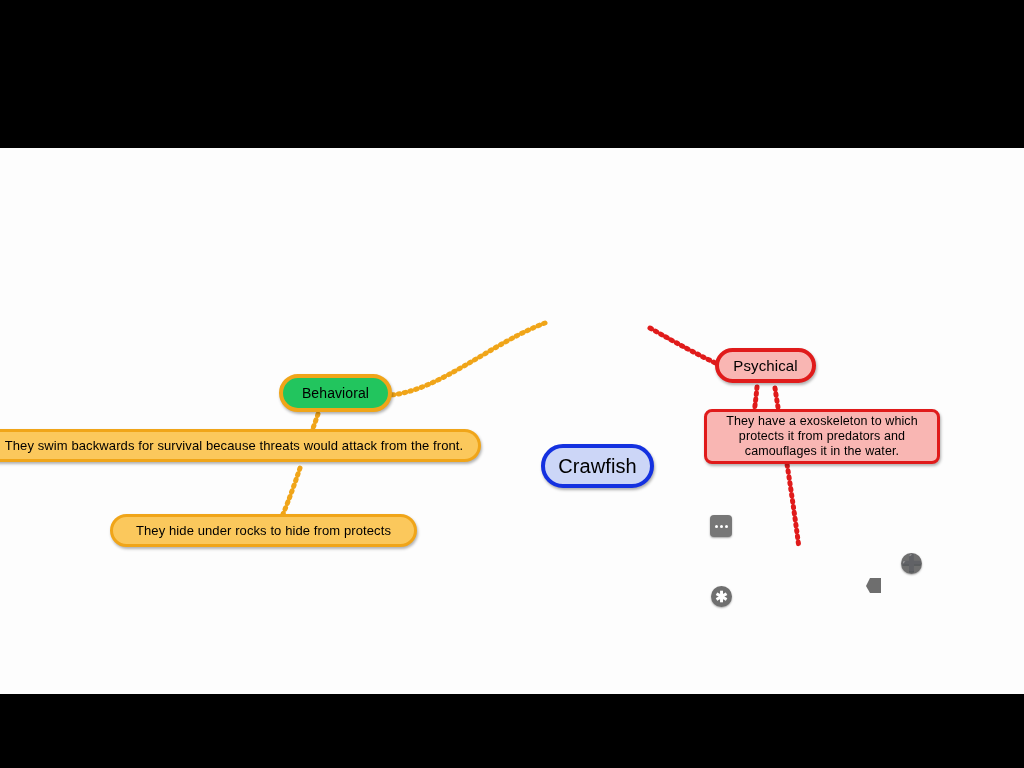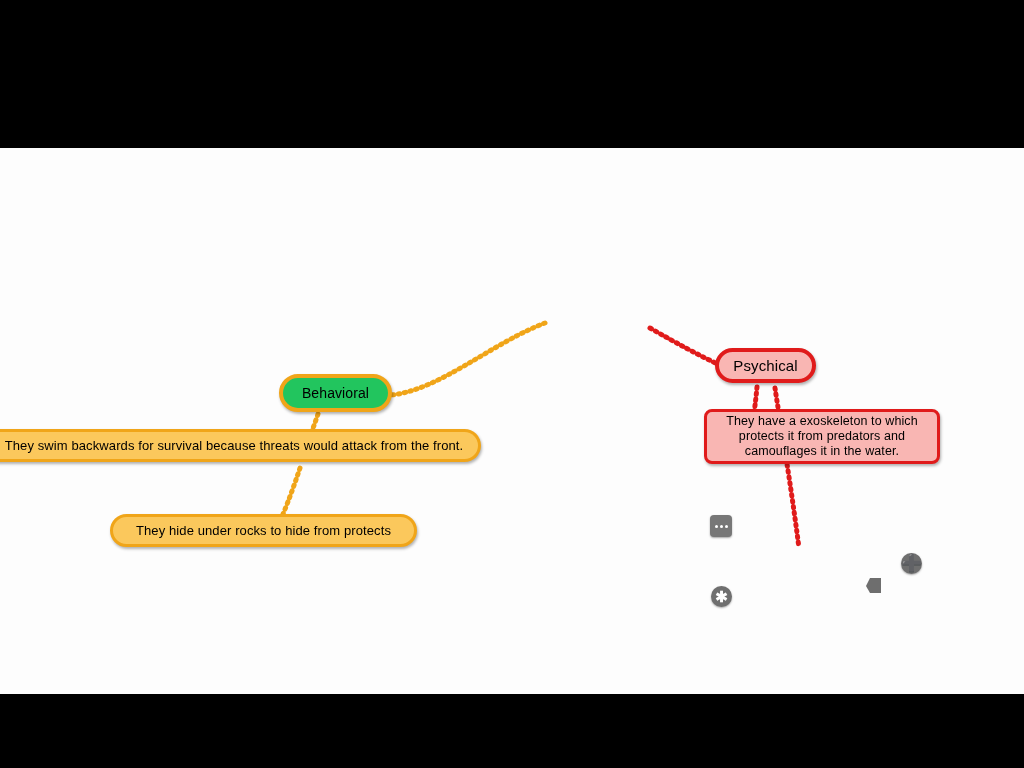--- a/index.html
+++ b/index.html
@@ -155,20 +155,23 @@
 
       <path d="M 318 266 C 314 278, 310 288, 306 298" stroke="#f0a519" stroke-width="5" fill="none" stroke-linecap="round" stroke-dasharray="1.5 4.5"></path>
 
       <path d="M 300 320 C 292 344, 283 368, 276 381" stroke="#f0a519" stroke-width="5" fill="none" stroke-linecap="round" stroke-dasharray="1.5 4.5"></path>
 
       <path d="M 757 239 C 756 250, 755 257, 754 266" stroke="#e01b1b" stroke-width="5" fill="none" stroke-linecap="round" stroke-dasharray="1.5 4.5"></path>
 
       <path d="M 775 240 C 781 280, 790 330, 799 400" stroke="#e01b1b" stroke-width="5" fill="none" stroke-linecap="round" stroke-dasharray="1.5 4.5"></path>
     </svg>
 
+    <div class="node node-root" style="left:541px; top:296px; width:113px; height:44px;">
+      <span class="node-text">Crawfish</span>
+    </div>
 
     <div class="node node-branch-orange" style="left:279px; top:226px; width:113px; height:38px;">
       <span class="node-text">Behavioral</span>
     </div>
 
     <div class="node node-branch-red" style="left:715px; top:200px; width:101px; height:35px;">
       <span class="node-text">Psychical</span>
     </div>
 
     <div class="node node-leaf-orange node-clipped-left" style="left:-10px; top:281px; width:491px; height:33px;">

